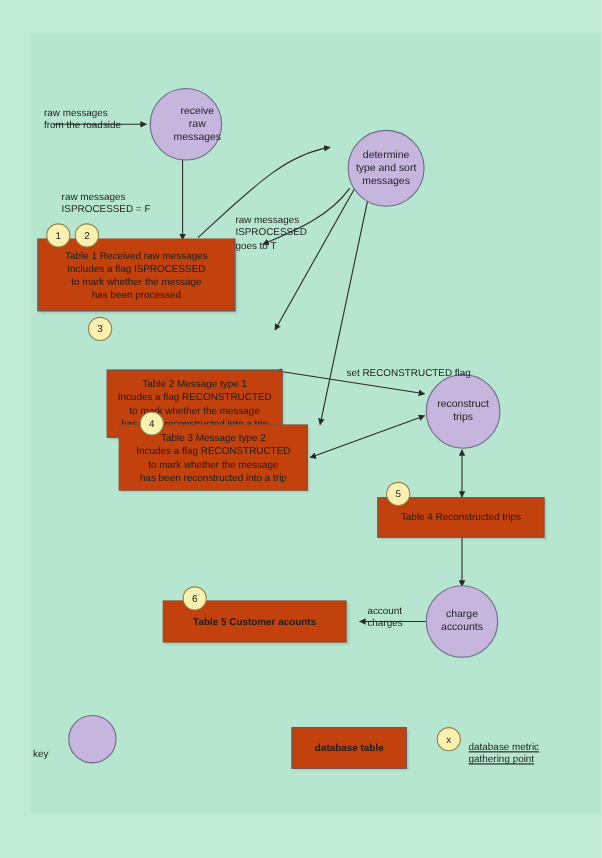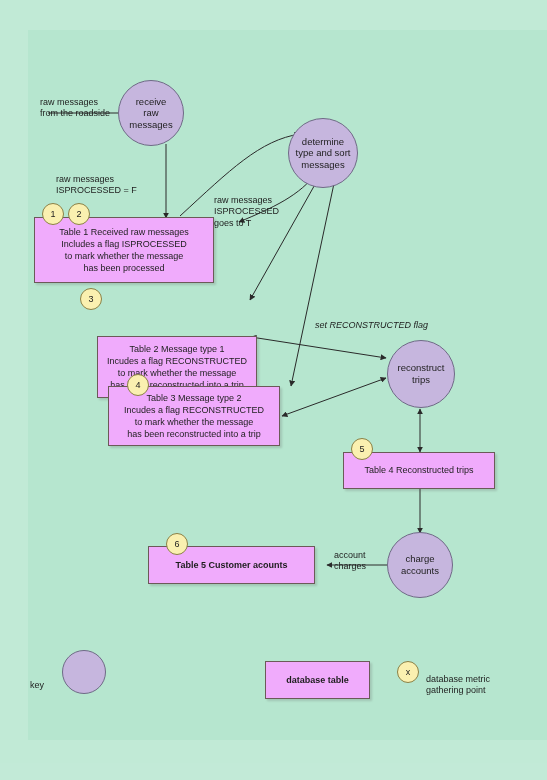--- a/index.html
+++ b/index.html
@@ -37,21 +37,21 @@
     display: flex;
     align-items: center;
     justify-content: center;
     text-align: center;
     line-height: 1.22;
     font-size: 9.5px;
     z-index: 4;
   }
   .table-box {
     position: absolute;
-    background: #f0abfc;
+    background: #c2410c;
     border: 1px solid #6b5a58;
     box-sizing: border-box;
     display: flex;
     align-items: center;
     justify-content: center;
     text-align: center;
     line-height: 1.35;
     font-size: 9px;
     z-index: 4;
     box-shadow: 2px 2px 2px rgba(90,90,90,0.22);
@@ -123,27 +123,27 @@
       <line x1="282" y1="416" x2="386" y2="378" marker-end="url(#arrow)" marker-start="url(#arrowstart)"></line>
 
       <line x1="420" y1="409" x2="420" y2="452" marker-end="url(#arrow)" marker-start="url(#arrowstart)"></line>
 
       <line x1="420" y1="489" x2="420" y2="533" marker-end="url(#arrow)"></line>
 
       <line x1="387" y1="565" x2="327" y2="565" marker-end="url(#arrow)"></line>
     </g>
   </svg>
 
-  <div class="process" style="left:118px;top:80px;width:66px;height:66px;">
+  <div class="process" style="left:136px;top:80px;width:66px;height:66px;justify-content:flex-end;">
     <span class="nowrap">receive
 raw
 messages</span>
   </div>
 
-  <div class="process" style="left:288px;top:118px;width:70px;height:70px;">
+  <div class="process" style="left:316px;top:118px;width:70px;height:70px;">
     <span class="nowrap">determine
 type and sort
 messages</span>
   </div>
 
   <div class="process" style="left:387px;top:532px;width:66px;height:66px;">
     <span class="nowrap">charge
 accounts</span>
   </div>
 
@@ -209,21 +209,21 @@
     <span>raw messages
 ISPROCESSED =  F</span>
   </div>
 
   <div class="flow-label" style="left:214px;top:183px;width:110px;">
     <span>raw messages
 ISPROCESSED
 goes to  T</span>
   </div>
 
-  <div class="flow-label" style="left:315px;top:308px;width:160px;text-align:left;font-style:italic;">
+  <div class="flow-label" style="left:315px;top:322px;width:160px;text-align:left;">
     <span>set RECONSTRUCTED flag</span>
   </div>
 
   <div class="flow-label" style="left:334px;top:538px;width:62px;">
     <span>account
 charges</span>
   </div>
 
   <div class="key-label" style="left:30px;top:668px;">
     <span>key</span>
@@ -233,18 +233,18 @@
 
 
   <div class="table-box" style="left:265px;top:661px;width:105px;height:38px;font-weight:bold;">
     <span>database table</span>
   </div>
 
   <div class="metric" style="left:397px;top:661px;">
     <span>x</span>
   </div>
 
-  <div class="key-label" style="left:426px;top:662px;">
+  <div class="key-label" style="left:426px;top:662px;text-decoration:underline;">
     <span>database metric
 gathering point</span>
   </div>
 
 </div>
 
 </body></html>

